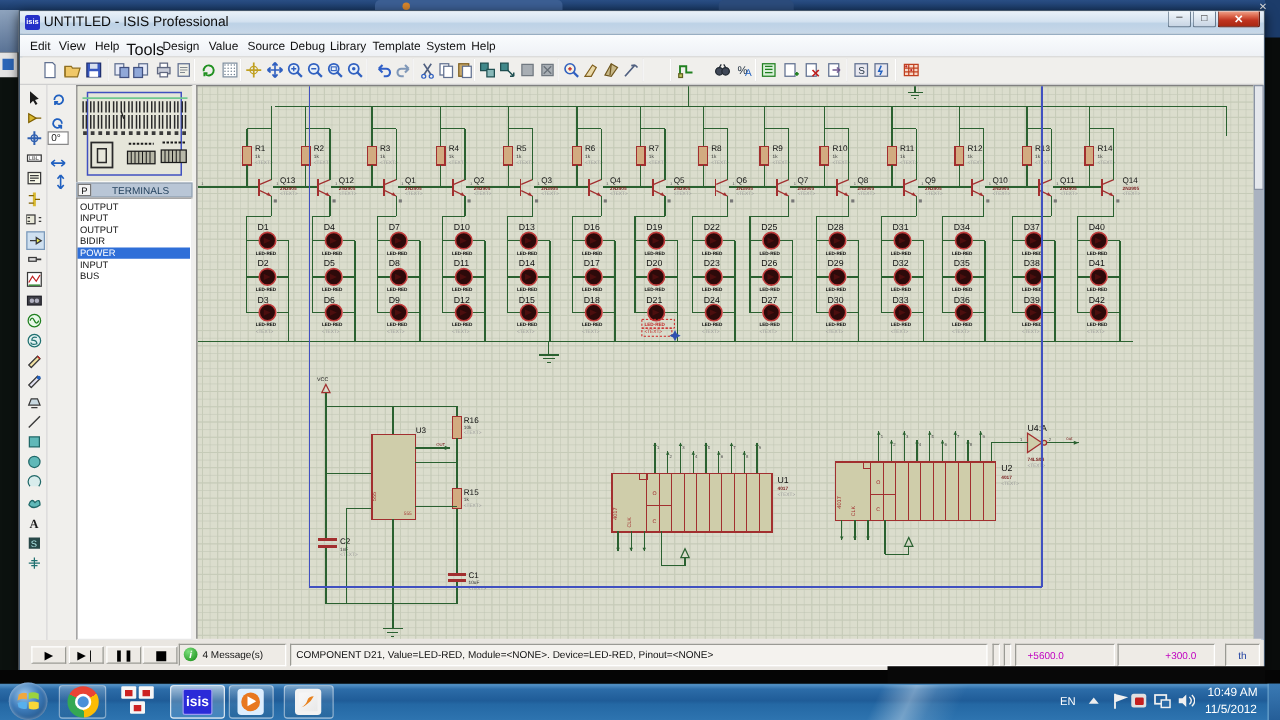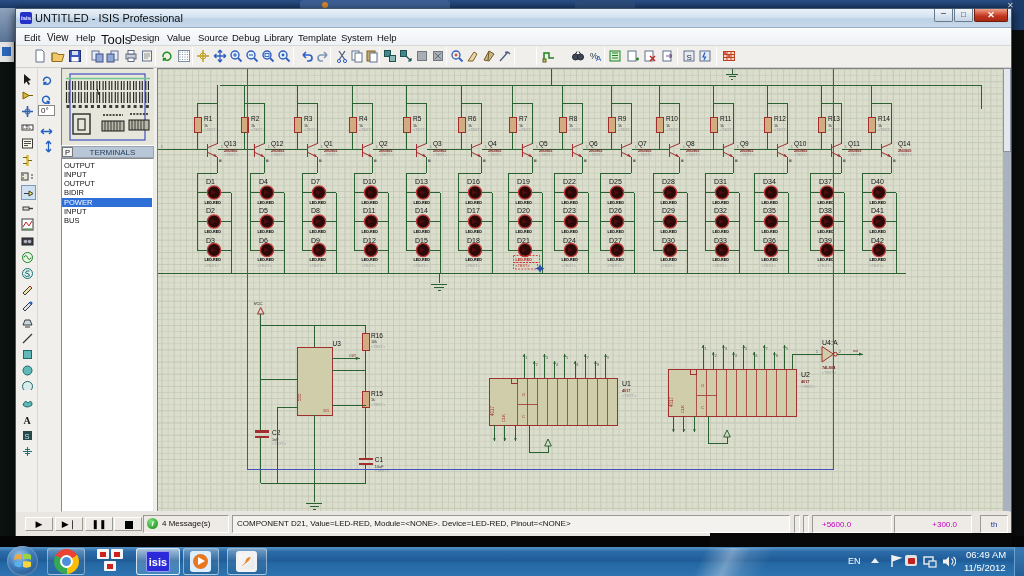--- a/index.html
+++ b/index.html
@@ -1244,15 +1244,15 @@
     <div style="position:absolute;left:2.5px;top:2.5px;width:7px;height:6px;background:#c42020;border-radius:1px"></div>
   </div>
 <div class="abs" style="left:923px;top:554px"><svg width="14" height="13">
       <rect x="1" y="2" width="9" height="7" fill="none" stroke="#f0f0f0" stroke-width="1.4"></rect>
       <rect x="6" y="6" width="7" height="6" fill="#2c6ca8" stroke="#f0f0f0" stroke-width="1.2"></rect>
     </svg></div>
 <div class="abs" style="left:942px;top:554px"><svg width="14" height="13">
       <path d="M1,4.5 h3 l3,-3 v10 l-3,-3 h-3 z" fill="#f0f0f0"></path>
       <path d="M9.5,3.5 q3,3 0,6 M11.5,2 q4.5,4.5 0,9" stroke="#f0f0f0" fill="none" stroke-width="1.1"></path>
     </svg></div>
-<div class="abs" style="left:966px;top:549px;font-size:9.5px;color:#fff">06:49 AM</div>
+<div class="abs" style="left:966px;top:549px;font-size:9.5px;color:#fff">10:49 AM</div>
 <div class="abs" style="left:964px;top:562px;font-size:9.5px;color:#fff">11/5/2012</div>
 <div class="abs" style="left:1014px;top:547px;width:10px;height:29px;background:linear-gradient(#3a7ab4,#255e98);border-left:1px solid #6aa2cc"></div>
 
 </body></html>

